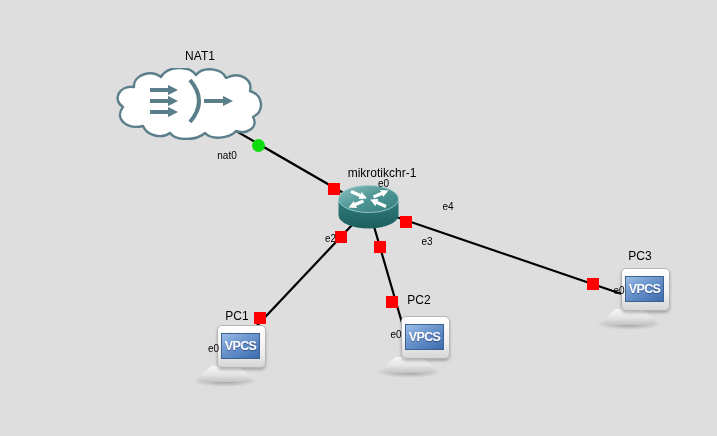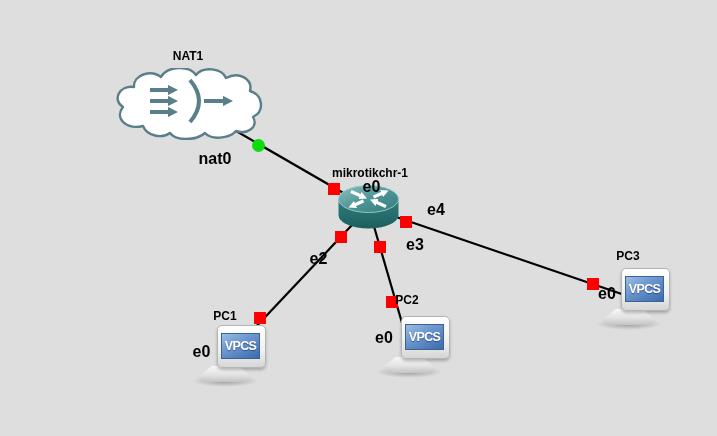--- a/index.html
+++ b/index.html
@@ -8,25 +8,25 @@
     position:relative;width:717px;height:436px;background:#dedede;
     font-family:"Liberation Sans",sans-serif;overflow:hidden;
   }
   .links-layer{position:absolute;left:0;top:0;z-index:1;}
   .links-layer line{stroke:#000;stroke-width:2.2;}
   .node{position:absolute;z-index:2;}
   .status{position:absolute;z-index:3;}
   .status.square{width:12px;height:12px;background:#ff0000;}
   .status.dot{width:13px;height:13px;border-radius:50%;background:#0fdc0f;}
   .lbl{
-    position:absolute;z-index:4;font-weight:bold;color:#000;
-    white-space:nowrap;transform:translateX(-50%);line-height:1.1;
+    position:absolute;z-index:4;font-weight:normal;color:#000;
+    white-space:nowrap;transform:translateX(-50%);line-height:1.1;margin-left:12px;
   }
   .node-lbl{font-size:12px;}
-  .port-lbl{font-size:16px;}
+  .port-lbl{font-size:10px;}
 
   
   .vpcs{width:58px;height:66px;}
   .vpcs .floor-shadow{
     position:absolute;left:-4px;top:56px;width:66px;height:12px;
     background:radial-gradient(ellipse at center,rgba(0,0,0,0.30),rgba(0,0,0,0) 70%);
   }
   .vpcs .base{
     position:absolute;left:0;top:47px;width:58px;height:16px;
     background:linear-gradient(180deg,#f8f8f8 0%,#e3e3e3 55%,#c3c3c3 100%);
@@ -139,20 +139,20 @@
   <div class="status square" style="left:587px;top:278px;"></div>
 
   <div class="lbl node-lbl" style="left:188px;top:50px;">NAT1</div>
   <div class="lbl node-lbl" style="left:370px;top:167px;">mikrotikchr-1</div>
   <div class="lbl node-lbl" style="left:225px;top:310px;">PC1</div>
   <div class="lbl node-lbl" style="left:407px;top:294px;">PC2</div>
   <div class="lbl node-lbl" style="left:628px;top:250px;">PC3</div>
 
   <div class="lbl port-lbl" style="left:215px;top:150px;">nat0</div>
   <div class="lbl port-lbl" style="left:371.5px;top:178px;">e0</div>
-  <div class="lbl port-lbl" style="left:318.5px;top:250px;text-align:right;">e2</div>
+  <div class="lbl port-lbl" style="left:318.5px;top:233px;text-align:right;">e2</div>
   <div class="lbl port-lbl" style="left:415px;top:236px;text-align:right;">e3</div>
   <div class="lbl port-lbl" style="left:436px;top:201px;">e4</div>
   <div class="lbl port-lbl" style="left:201.5px;top:343px;">e0</div>
   <div class="lbl port-lbl" style="left:384px;top:329px;">e0</div>
   <div class="lbl port-lbl" style="left:607px;top:285px;">e0</div>
 
 </div>
 
 </body></html>

